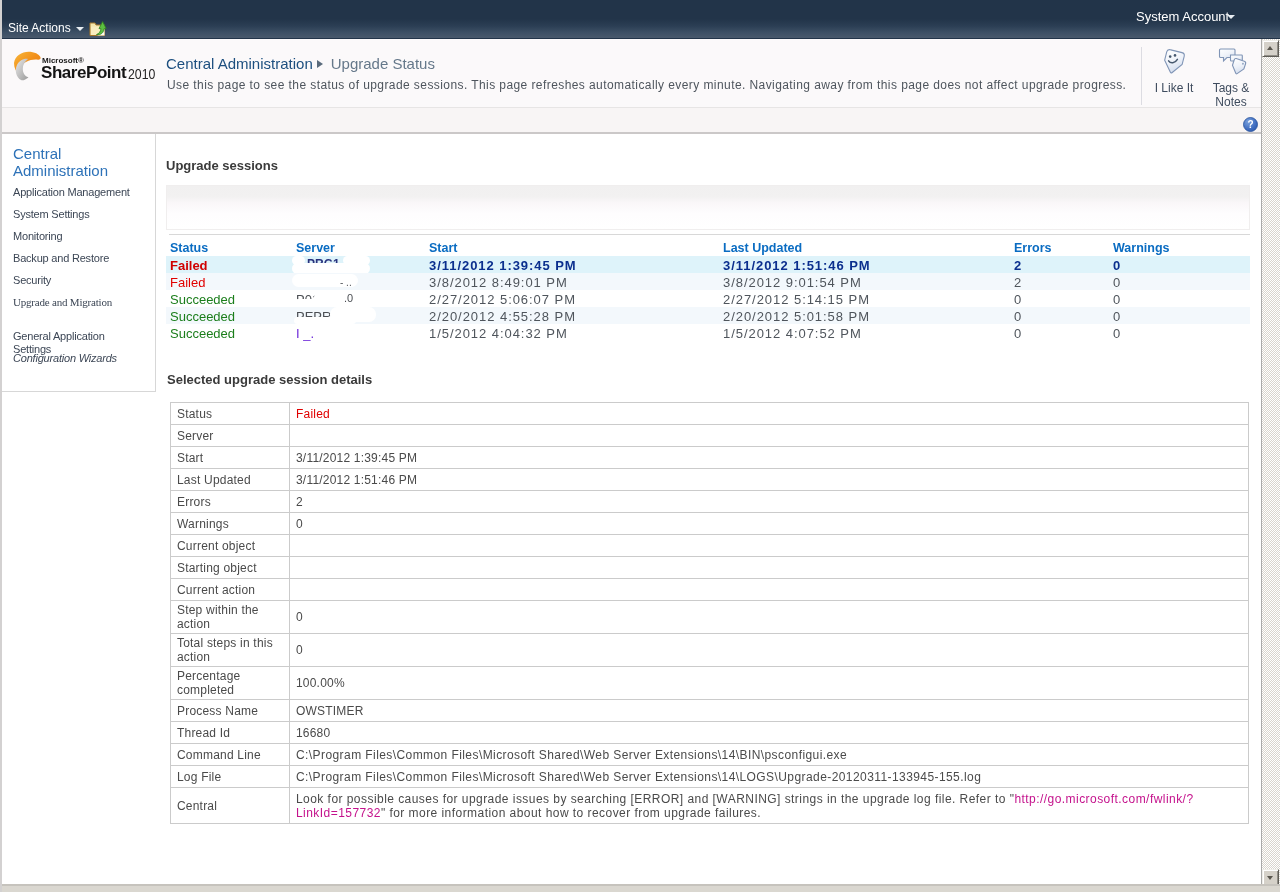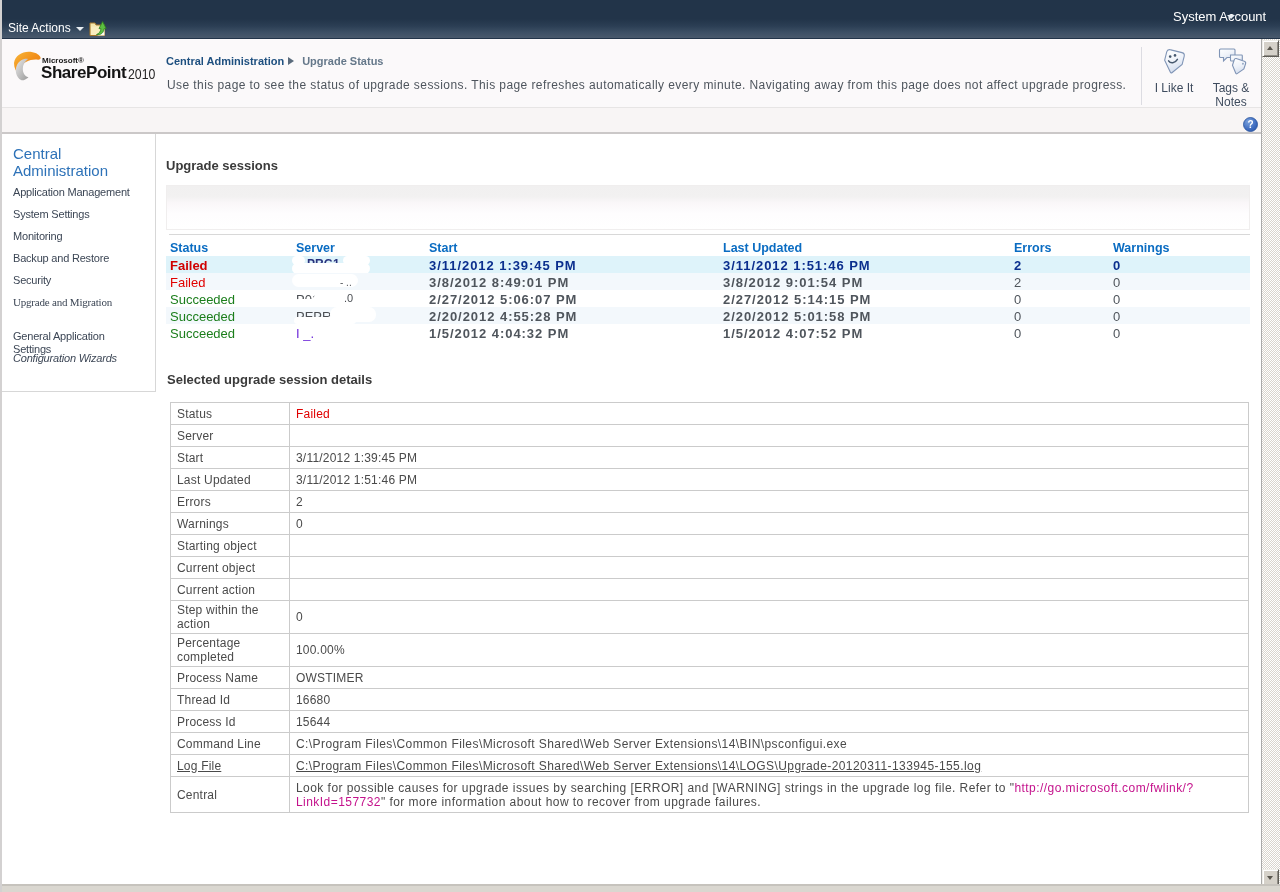--- a/index.html
+++ b/index.html
@@ -6,49 +6,49 @@
 html,body { width:1280px; height:892px; overflow:hidden; }
 body { position:relative; font-family:"Liberation Sans",sans-serif; background:#fff; }
 .abs { position:absolute; }
 
 
 #topbar { left:0; top:0; width:1280px; height:39px;
   background:linear-gradient(180deg,#223449 0%,#223449 50%,#2b3e54 68%,#3c4f64 85%,#49596c 100%);
   border-bottom:1px solid #223449; }
 #siteactions { left:8px; top:21px; color:#fff; font-size:12px; }
 #sa-arrow { left:76px; top:27px; width:0; height:0; border-left:4px solid transparent; border-right:4px solid transparent; border-top:4px solid #e8edf2; }
-#sysacct { left:1173px; top:9px; color:#fff; font-size:13px; }
+#sysacct { left:1136px; top:9px; color:#fff; font-size:13px; }
 #sy-arrow { left:1227px; top:15px; width:0; height:0; border-left:4px solid transparent; border-right:4px solid transparent; border-top:4px solid #e8edf2; }
 
 
 #header { left:2px; top:39px; width:1259px; height:69px; background:#fbf9fa; border-bottom:1px solid #e7e5e5; }
 #helpstrip { left:2px; top:108px; width:1259px; height:26px; background:#f8f5f5; border-bottom:2px solid #cbc8c8; }
 #mslogo-small { left:40px; top:17px; font-size:8px; font-weight:bold; color:#1a1a1a; }
 #splogo { left:39px; top:24px; font-size:17px; font-weight:bold; color:#141414; letter-spacing:-0.45px; }
 #sp2010 { left:126px; top:25.5px; font-size:15px; color:#262626; transform:scaleX(0.82); transform-origin:left; }
-#ptitle { left:164px; top:16px; font-size:11px; color:#1d4f7f;font-weight:bold; }
+#ptitle { left:164px; top:16px; font-size:15px; color:#1d4f7f; }
 #ptitle .crumb2 { color:#65788a; }
 #ptitle .sep { display:inline-block; margin:0 8px 2px 4px; width:0; height:0; border-top:4px solid transparent; border-bottom:4px solid transparent; border-left:6px solid #5a6b7c; vertical-align:middle; }
 #pdesc { left:165px; top:39px; font-size:12px; letter-spacing:0.42px; color:#4e555d; }
 #hdr-divider { left:1139px; top:8px; width:1px; height:58px; background:#dcdce2; }
 .icolabel { font-size:12px; color:#3f4c5e; text-align:center; }
 
 
 #navpanel { left:2px; top:134px; width:154px; height:258px; background:#fff; border-right:1px solid #d7d7d7; border-bottom:1px solid #d7d7d7; }
 #navhead { left:13px; top:145px; width:132px; font-size:15px; line-height:17px; color:#2d72b8; }
 .navitem { left:13px; white-space:nowrap; font-size:11px; letter-spacing:-0.2px; line-height:13px; color:#3c4655; }
 
 
 .h2 { font-size:13px; font-weight:bold; color:#3a3a3a; }
 #toolbox { left:166px; top:185px; width:1084px; height:45px; border:1px solid #f0eeee;
   background:linear-gradient(180deg,#f1f0f0 0%,#f2f1f1 24%,#faf7f9 40%,#fefdfe 65%,#ffffff 100%); }
 .lhead { font-size:12.5px; font-weight:bold; color:#0a6cc2; }
 .lrow { left:166px; width:1084px; height:17px; font-size:13px; color:#4f555c; }
 .lrow span { position:absolute; top:2px; }
-.c1 { left:4px; } .dt { letter-spacing:0.95px;font-weight:bold; } .c2 { left:130px; } .c3 { left:263px; } .c4 { left:557px; } .c5 { left:848px; } .c6 { left:947px; }
+.c1 { left:4px; } .dt { letter-spacing:0.95px; } .c2 { left:130px; } .c3 { left:263px; } .c4 { left:557px; } .c5 { left:848px; } .c6 { left:947px; }
 .failed1 { color:#d00000; font-weight:bold; }
 .failed2 { color:#e00000; }
 .succ { color:#1b7e1b; }
 .selval { color:#0b2f8e; font-weight:bold; }
 .blob { position:absolute; background:#fff; border-radius:7px; }
 
 
 #dtable { position:absolute; left:170px; top:402px; width:1079px; border-collapse:collapse; table-layout:fixed; font-size:12px; color:#4a4a4a; }
 #dtable td { border:1px solid #cbcbcb; padding:2px 6px; vertical-align:middle; line-height:14px; letter-spacing:0.2px; }
 #dtable td.lab { width:119px; }
@@ -248,56 +248,56 @@
       </tr>
   <tr style="height:22px;">
         <td class="lab">Errors</td>
         <td>2</td>
       </tr>
   <tr style="height:22px;">
         <td class="lab">Warnings</td>
         <td>0</td>
       </tr>
   <tr style="height:22px;">
+        <td class="lab">Current object</td>
+        <td></td>
+      </tr>
+  <tr style="height:22px;">
         <td class="lab">Starting object</td>
-        <td></td>
-      </tr>
-  <tr style="height:22px;">
-        <td class="lab">Current object</td>
         <td></td>
       </tr>
   <tr style="height:22px;">
         <td class="lab">Current action</td>
         <td></td>
       </tr>
   <tr style="height:33px;">
         <td class="lab">Step within the action</td>
         <td>0</td>
       </tr>
   <tr style="height:33px;">
+        <td class="lab">Total steps in this action</td>
+        <td>0</td>
+      </tr>
+  <tr style="height:33px;">
         <td class="lab">Percentage completed</td>
         <td>100.00%</td>
       </tr>
   <tr style="height:22px;">
         <td class="lab">Process Name</td>
         <td>OWSTIMER</td>
       </tr>
   <tr style="height:22px;">
         <td class="lab">Thread Id</td>
         <td>16680</td>
       </tr>
   <tr style="height:22px;">
-        <td class="lab">Process Id</td>
-        <td>15644</td>
-      </tr>
-  <tr style="height:22px;">
         <td class="lab">Command Line</td>
         <td style="letter-spacing:0.42px;">C:\Program Files\Common Files\Microsoft Shared\Web Server Extensions\14\BIN\psconfigui.exe</td>
       </tr>
-  <tr style="height:22px;text-decoration:underline;">
+  <tr style="height:22px;">
         <td class="lab">Log File</td>
         <td style="letter-spacing:0.42px;">C:\Program Files\Common Files\Microsoft Shared\Web Server Extensions\14\LOGS\Upgrade-20120311-133945-155.log</td>
       </tr>
   <tr style="height:36px;">
         <td class="lab">Central</td>
         <td style="letter-spacing:0.45px;">Look for possible causes for upgrade issues by searching [ERROR] and [WARNING] strings in the upgrade log file. Refer to "<span class="mlink">http://go.microsoft.com/fwlink/?</span><br><span class="mlink">LinkId=157732</span>" for more information about how to recover from upgrade failures.</td>
       </tr>
 </tbody>
   </table>
 

